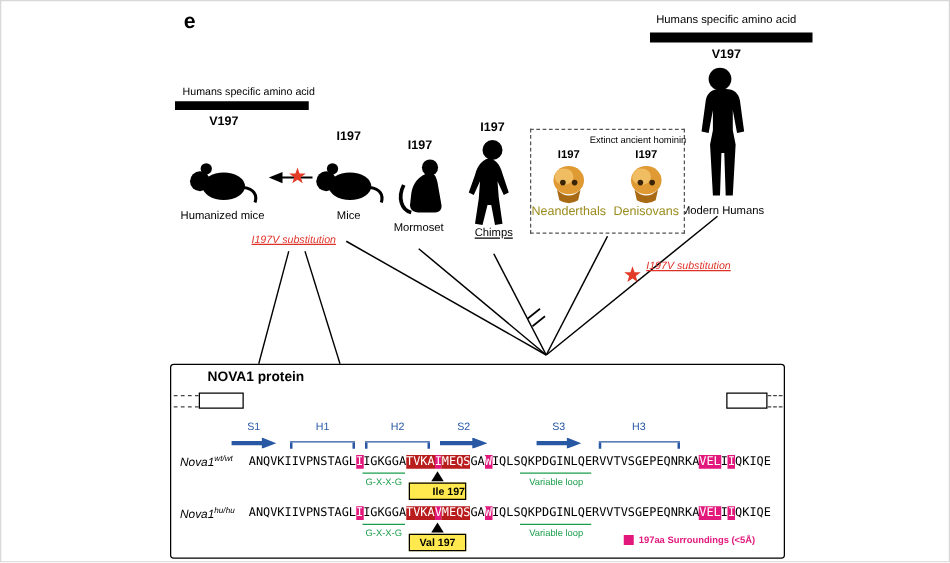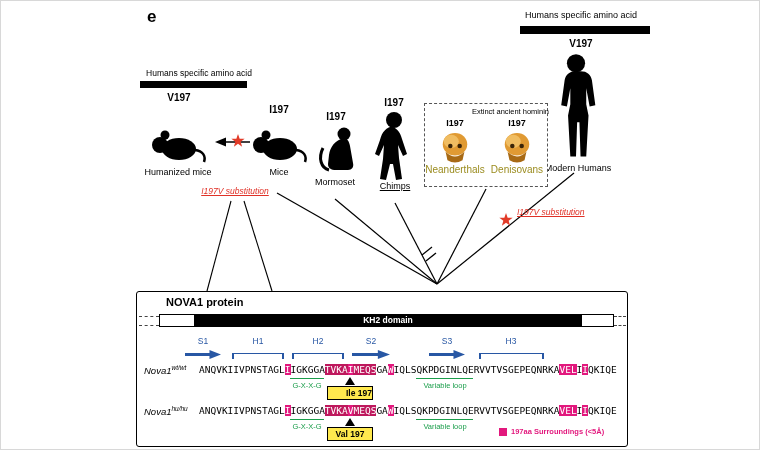--- a/index.html
+++ b/index.html
@@ -23,21 +23,21 @@
   .ss-label { color:#2857a4; font-size:8.5px; text-align:center; }
   .ss-strand { background:#2857a4; clip-path:polygon(0 32%,68% 32%,68% 0,100% 50%,68% 100%,68% 68%,0 68%); }
   .ss-helix { border-top:1.8px solid #2857a4; }
   .ss-helix::before, .ss-helix::after { content:""; position:absolute; top:0; width:1.8px; height:4.5px; background:#2857a4; }
   .ss-helix::before { left:0; } .ss-helix::after { right:0; }
   .gene-label { font-size:9.5px; font-style:italic; white-space:nowrap; }
   .gene-label sup { font-size:6.5px; }
   .seq { font-family:"DejaVu Sans Mono", monospace; font-size:9.5px; white-space:pre; line-height:13px; letter-spacing:0; }
   .seg-none { }
   .seg-pink { background:#e2187d; color:#fff; }
-  .seg-dark { background:#be185d; color:#fff; }
+  .seg-dark { background:#b91c1c; color:#fff; }
   .green-line { border-top:1.6px solid #1b9e4b; height:0; }
   .green-label { color:#1b9e4b; font-size:7.5px; text-align:center; }
   .marker-triangle { width:0; height:0; border-left:5px solid transparent; border-right:5px solid transparent; border-bottom:8px solid #000; }
   .residue-box { background:#ffe94e; border:1.2px solid #000; font-size:8.5px; font-weight:bold; text-align:center; line-height:12px; }
   .legend-swatch { background:#e2187d; width:8px; height:8px; }
   .legend-label { color:#e2187d; font-size:7.5px; font-weight:bold; }
   svg { display:block; }
 </style>
 </head>
 <body>
@@ -137,21 +137,20 @@
   </div>
 
   <div class="abs red-sub" style="left:516px;top:206px;width:110px;text-align:left;">I197V substitution</div>
 
   <div class="abs protein-box" style="left:135px;top:290px;width:492px;height:156px;">
     <div class="abs panel-title" style="left:9px;top:4px;">NOVA1 protein</div>
 
     <div class="abs dash-seg" style="left:2px;top:24px;width:20px;"></div>
     <div class="abs dash-seg" style="left:2px;top:33px;width:20px;"></div>
     <div class="abs open-rect" style="left:22px;top:22px;width:36px;height:13px;"></div>
-    <div class="abs domain-black" style="left:58px;top:22px;width:386px;height:13px;">KH2 domain</div>
     <div class="abs open-rect" style="left:444px;top:22px;width:33px;height:13px;"></div>
     <div class="abs dash-seg" style="left:477px;top:24px;width:12px;"></div>
     <div class="abs dash-seg" style="left:477px;top:33px;width:12px;"></div>
 
     <div class="abs ss-label" style="left:46px;top:44px;width:40px;">S1</div>
     <div class="abs ss-label" style="left:101px;top:44px;width:40px;">H1</div>
     <div class="abs ss-label" style="left:161px;top:44px;width:40px;">H2</div>
     <div class="abs ss-label" style="left:214px;top:44px;width:40px;">S2</div>
     <div class="abs ss-label" style="left:290px;top:44px;width:40px;">S3</div>
     <div class="abs ss-label" style="left:354px;top:44px;width:40px;">H3</div>

